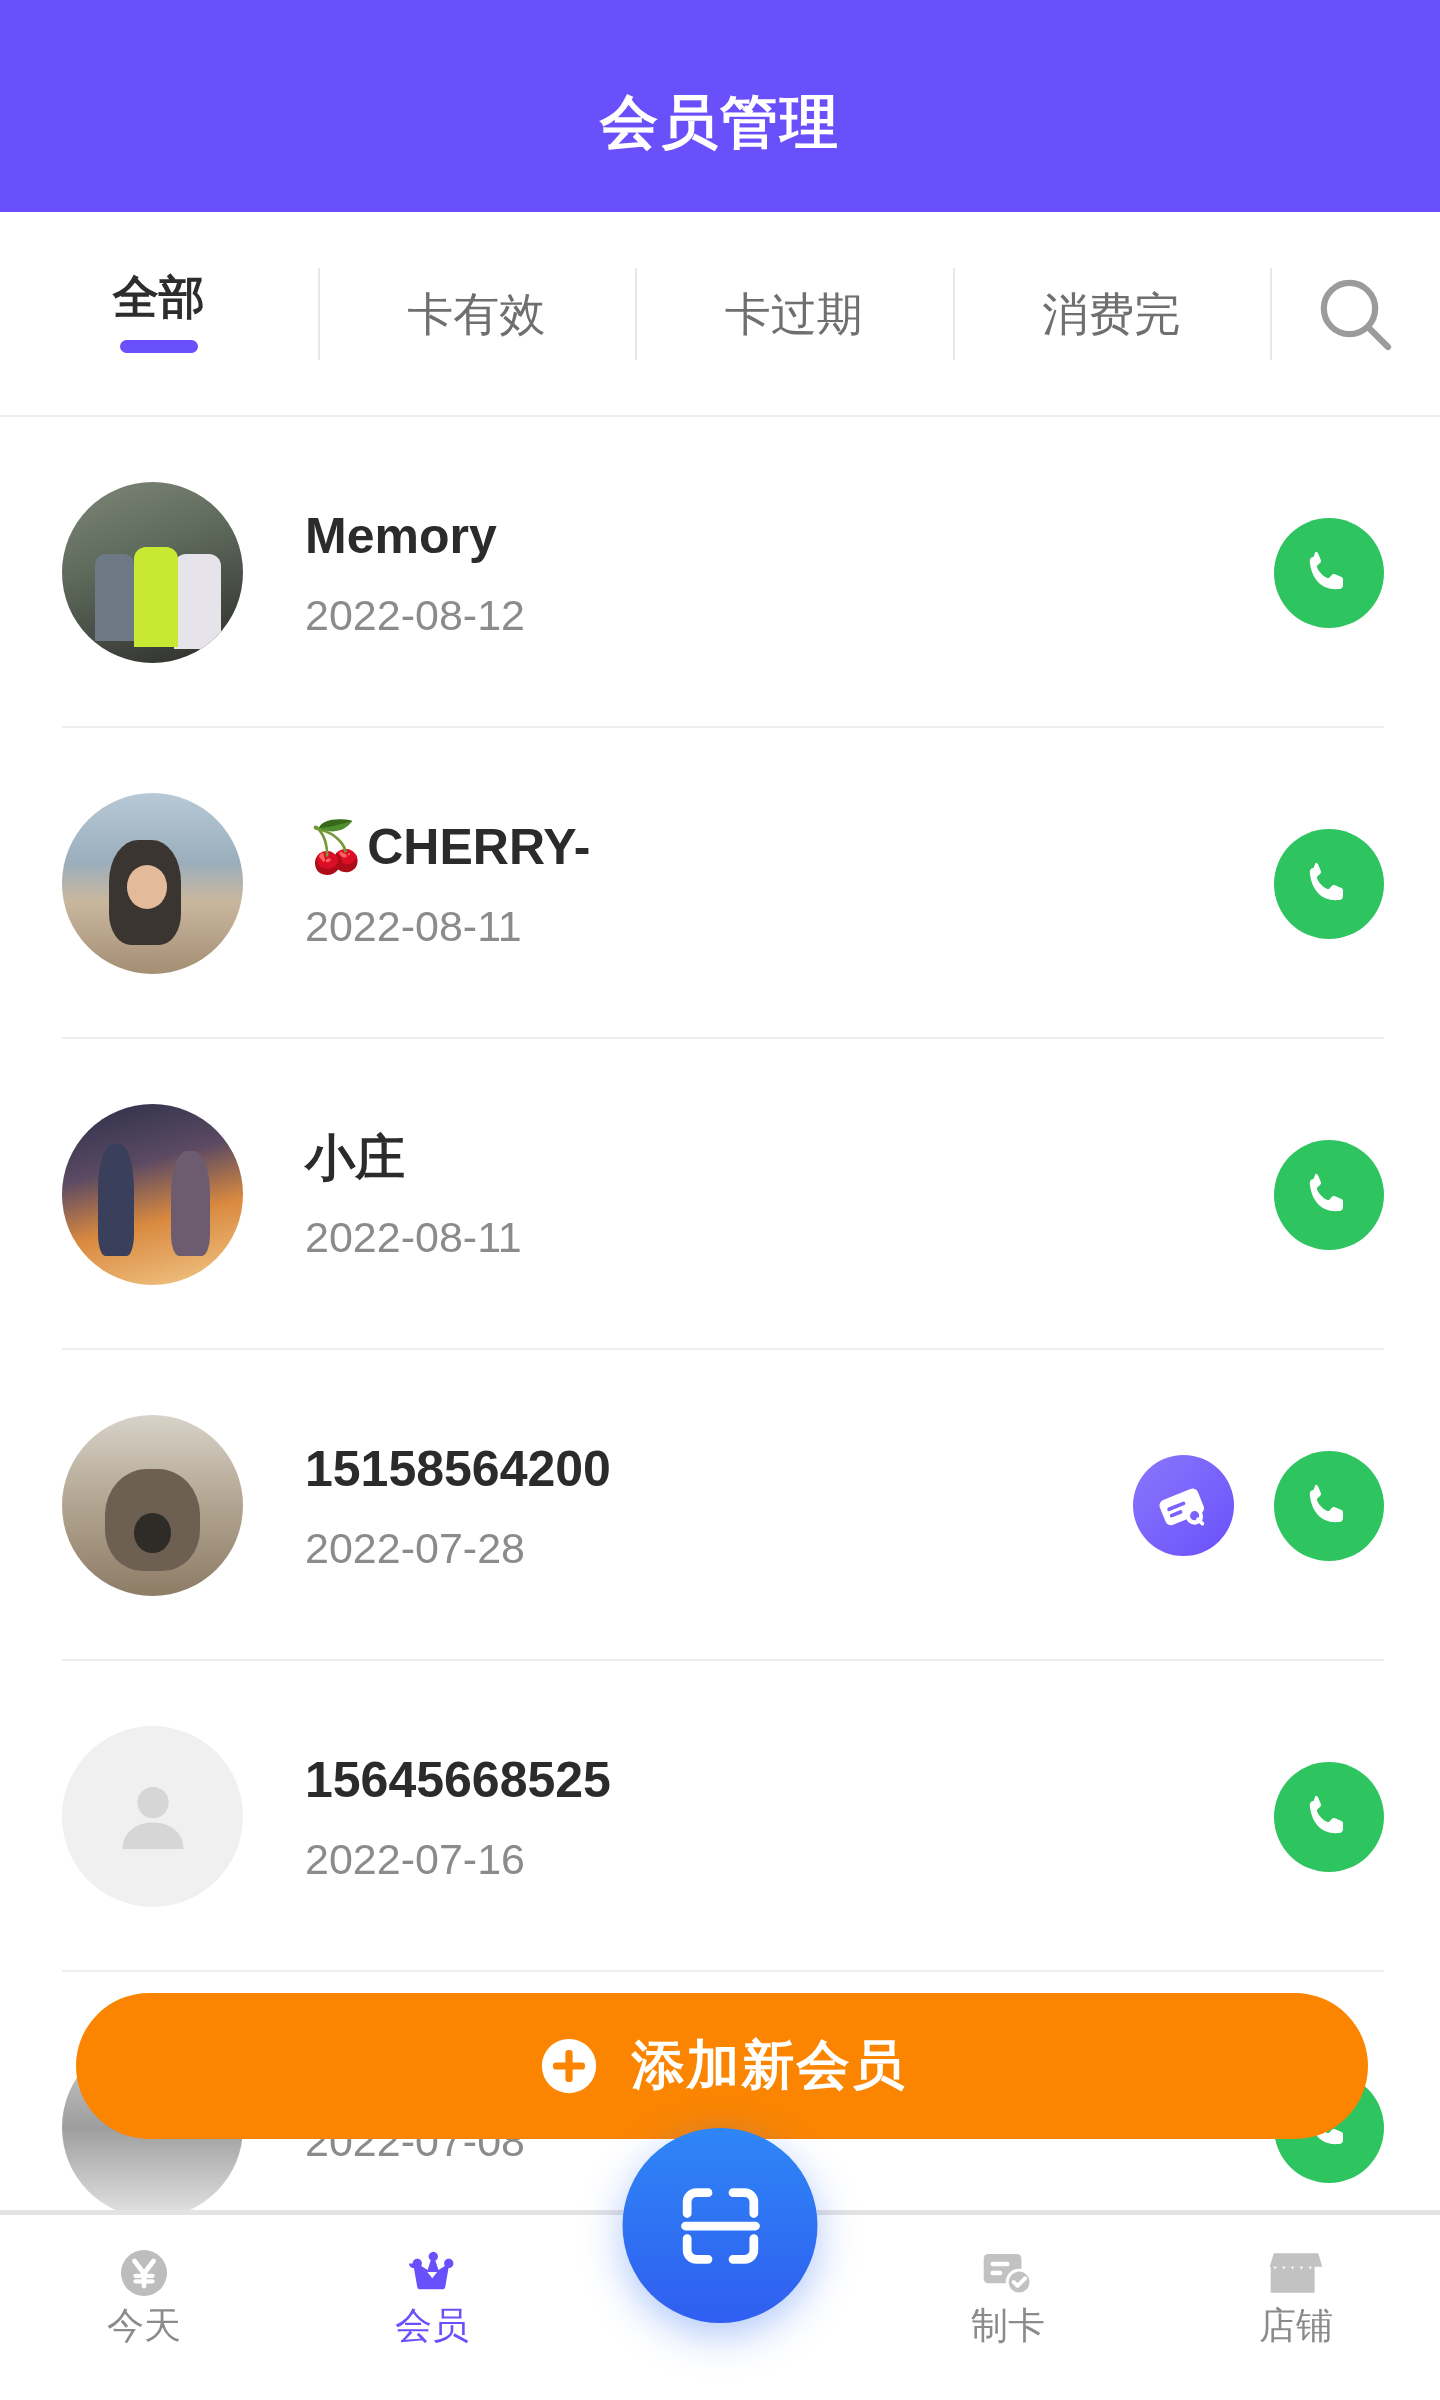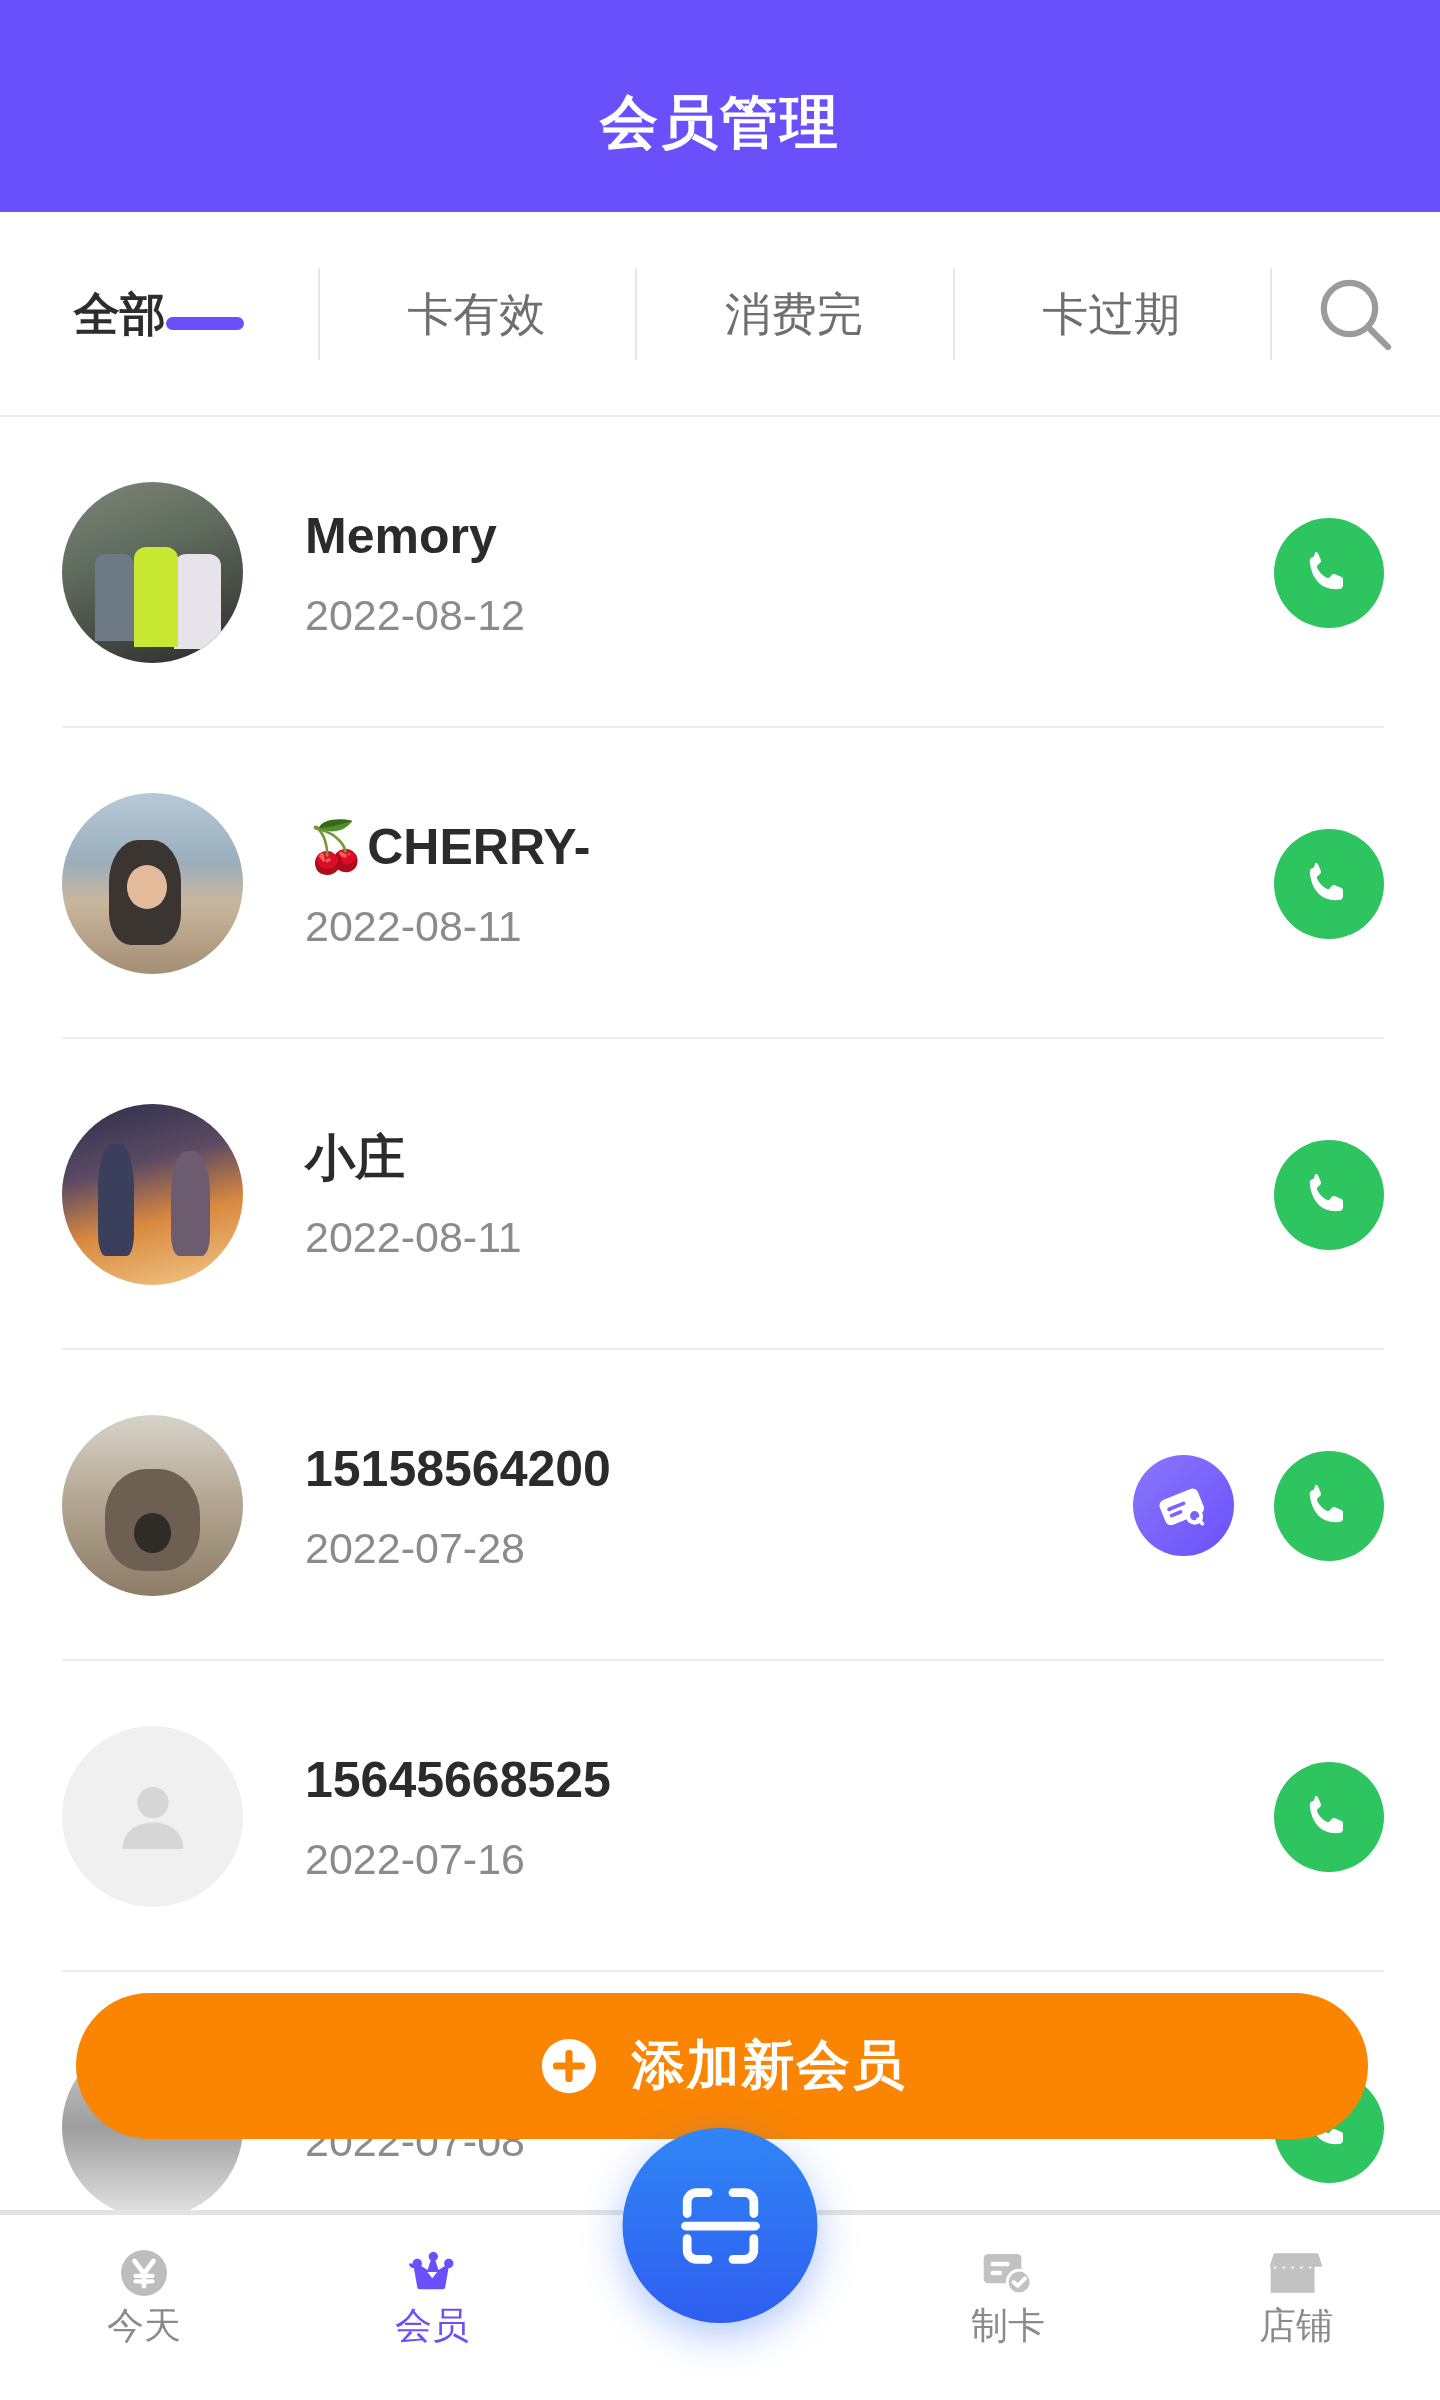--- a/index.html
+++ b/index.html
@@ -40,20 +40,21 @@
     background: #ffffff;
     display: flex;
     align-items: center;
     border-bottom: 2px solid #ececec;
     position: relative;
   }
   .tab {
     flex: 1 1 0;
     height: 108px;
     display: flex;
+    flex-direction: column;
     align-items: center;
     justify-content: center;
     position: relative;
   }
   .tab + .tab::before,
   .tab-search::before {
     content: "";
     position: absolute;
     left: 0;
     top: 50%;
@@ -315,25 +316,25 @@
     <div class="tab active">
       <div class="tab-label">全部</div>
       <div class="tab-underline"></div>
     </div>
 
     <div class="tab">
       <div class="tab-label">卡有效</div>
     </div>
 
     <div class="tab">
+      <div class="tab-label">卡过期</div>
+    </div>
+
+    <div class="tab">
       <div class="tab-label">消费完</div>
-    </div>
-
-    <div class="tab">
-      <div class="tab-label">卡过期</div>
     </div>
 
     <div class="tab-search">
       <svg width="88" height="88" viewBox="0 0 24 24" fill="none">
         <circle cx="10.5" cy="10.5" r="7" stroke="#9b9b9b" stroke-width="1.7"></circle>
         <line x1="15.6" y1="15.6" x2="21" y2="21" stroke="#9b9b9b" stroke-width="1.7" stroke-linecap="round"></line>
       </svg>
     </div>
   </div>
 

